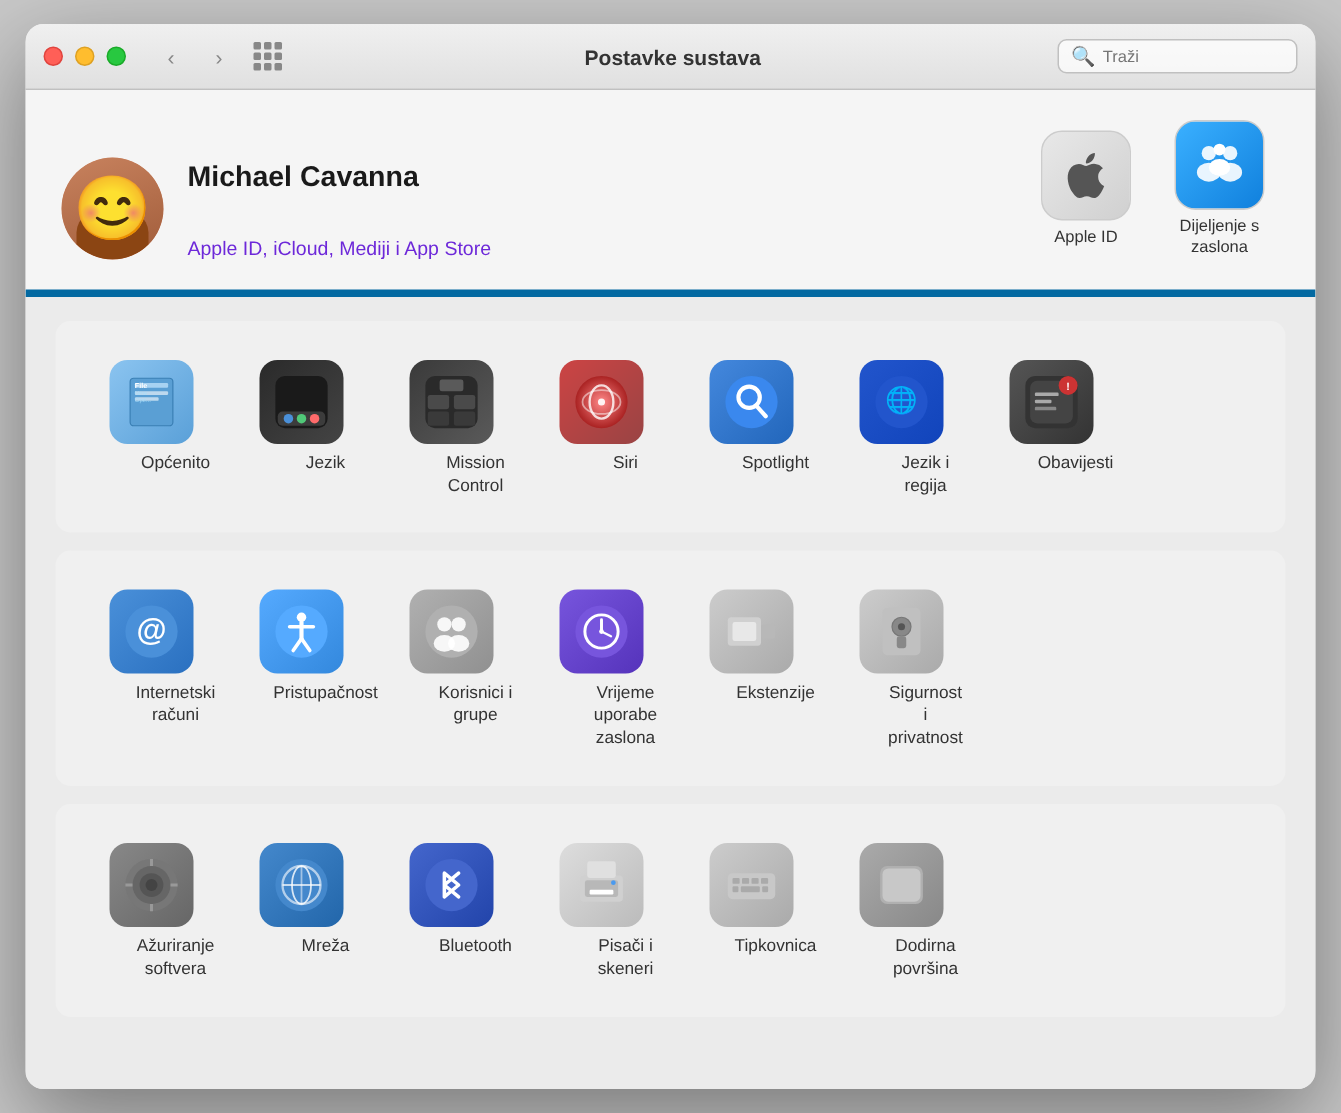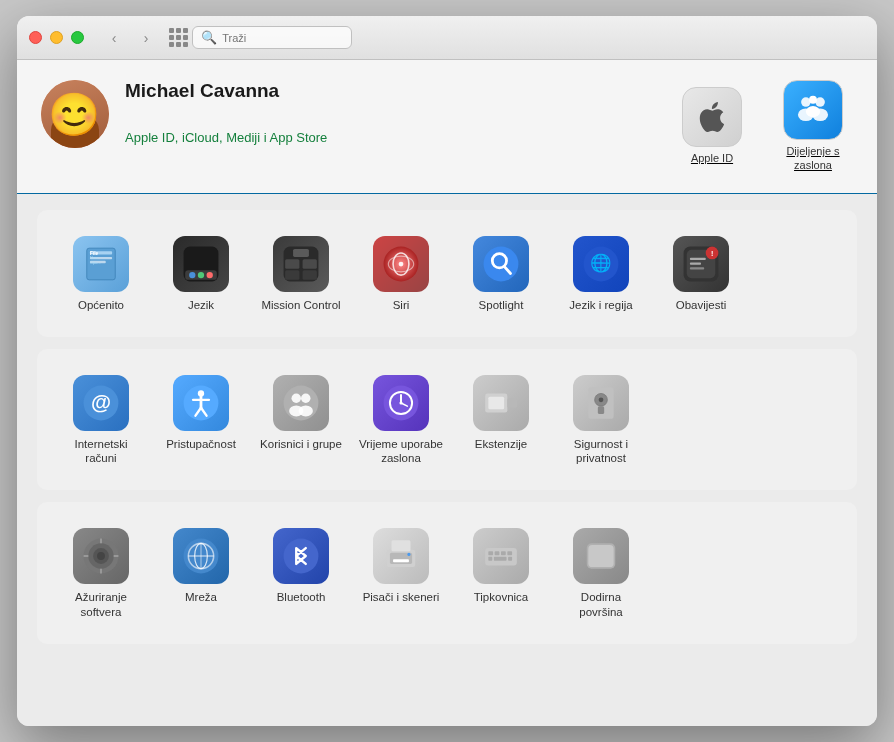--- a/index.html
+++ b/index.html
@@ -109,22 +109,22 @@
       outline: none;
       font-size: 11px;
       color: #666;
       width: 120px;
     }
     
     .profile-section {
       background: #f5f5f5;
       padding: 20px 24px;
       display: flex;
-      align-items: flex-start;
-      border-bottom: 1px solid #0369a1;
+      align-items: flex-end;
+      border-bottom: 5px solid #0369a1;
       flex-shrink: 0;
     }
     .avatar {
       width: 68px;
       height: 68px;
       border-radius: 50%;
       overflow: hidden;
       margin-right: 16px;
       flex-shrink: 0;
       background: linear-gradient(135deg, #d4906a, #c07050);
@@ -160,28 +160,27 @@
     }
     .profile-info { flex: 1; }
     .profile-name {
       font-size: 19px;
       font-weight: 600;
       color: #1a1a1a;
       margin-bottom: 4px;
     }
     .profile-sub {
       font-size: 13px;
-      color: #15803d;
+      color: #6d28d9;
       margin-top: 28px;
     }
     .profile-icons {
       display: flex;
-      gap: 21px;
-      align-items: center;
-      text-decoration: underline;
+      gap: 9px;
+      align-items: center;
     }
     .profile-icon-item {
       display: flex;
       flex-direction: column;
       align-items: center;
       gap: 4px;
       cursor: pointer;
       width: 80px;
     }
     .pref-icon-box {
@@ -237,20 +236,21 @@
       align-items: center;
       justify-content: center;
       font-size: 30px;
       flex-shrink: 0;
     }
     .pref-label {
       font-size: 11.5px;
       color: #333;
       text-align: center;
       line-height: 1.3;
+      margin-left: 32px;
     }
     
     .icon-obecenito { background: linear-gradient(135deg, #8bc4f0, #5aa0d8); }
     .icon-radna { background: linear-gradient(135deg, #5ec4f0, #3a9fd8); }
     .icon-dock { background: linear-gradient(135deg, #2a2a2a, #444); }
     .icon-mission { background: linear-gradient(135deg, #3a3a3a, #5a5a5a); }
     .icon-siri { background: linear-gradient(135deg, #c44, #944); }
     .icon-spotlight { background: linear-gradient(135deg, #4488dd, #2266bb); }
     .icon-jezik { background: linear-gradient(135deg, #2255cc, #1144bb); }
     .icon-obavijesti { background: linear-gradient(135deg, #555, #333); }
@@ -289,20 +289,21 @@
           <div class="grid-dot"></div>
           <div class="grid-dot"></div>
         <div class="grid-dot"></div>
           <div class="grid-dot"></div>
           <div class="grid-dot"></div>
         <div class="grid-dot"></div>
           <div class="grid-dot"></div>
           <div class="grid-dot"></div>
       </div>
     </button>
+    <div class="title-text">Postavke sustava</div>
     <div class="search-box">
       <span style="color:#999;font-size:13px;">🔍</span>
       <input type="text" placeholder="Traži" style="">
     </div>
   </div>
 
   <div class="profile-section">
     <div class="avatar">
       <div class="avatar-face"></div>
     </div>

